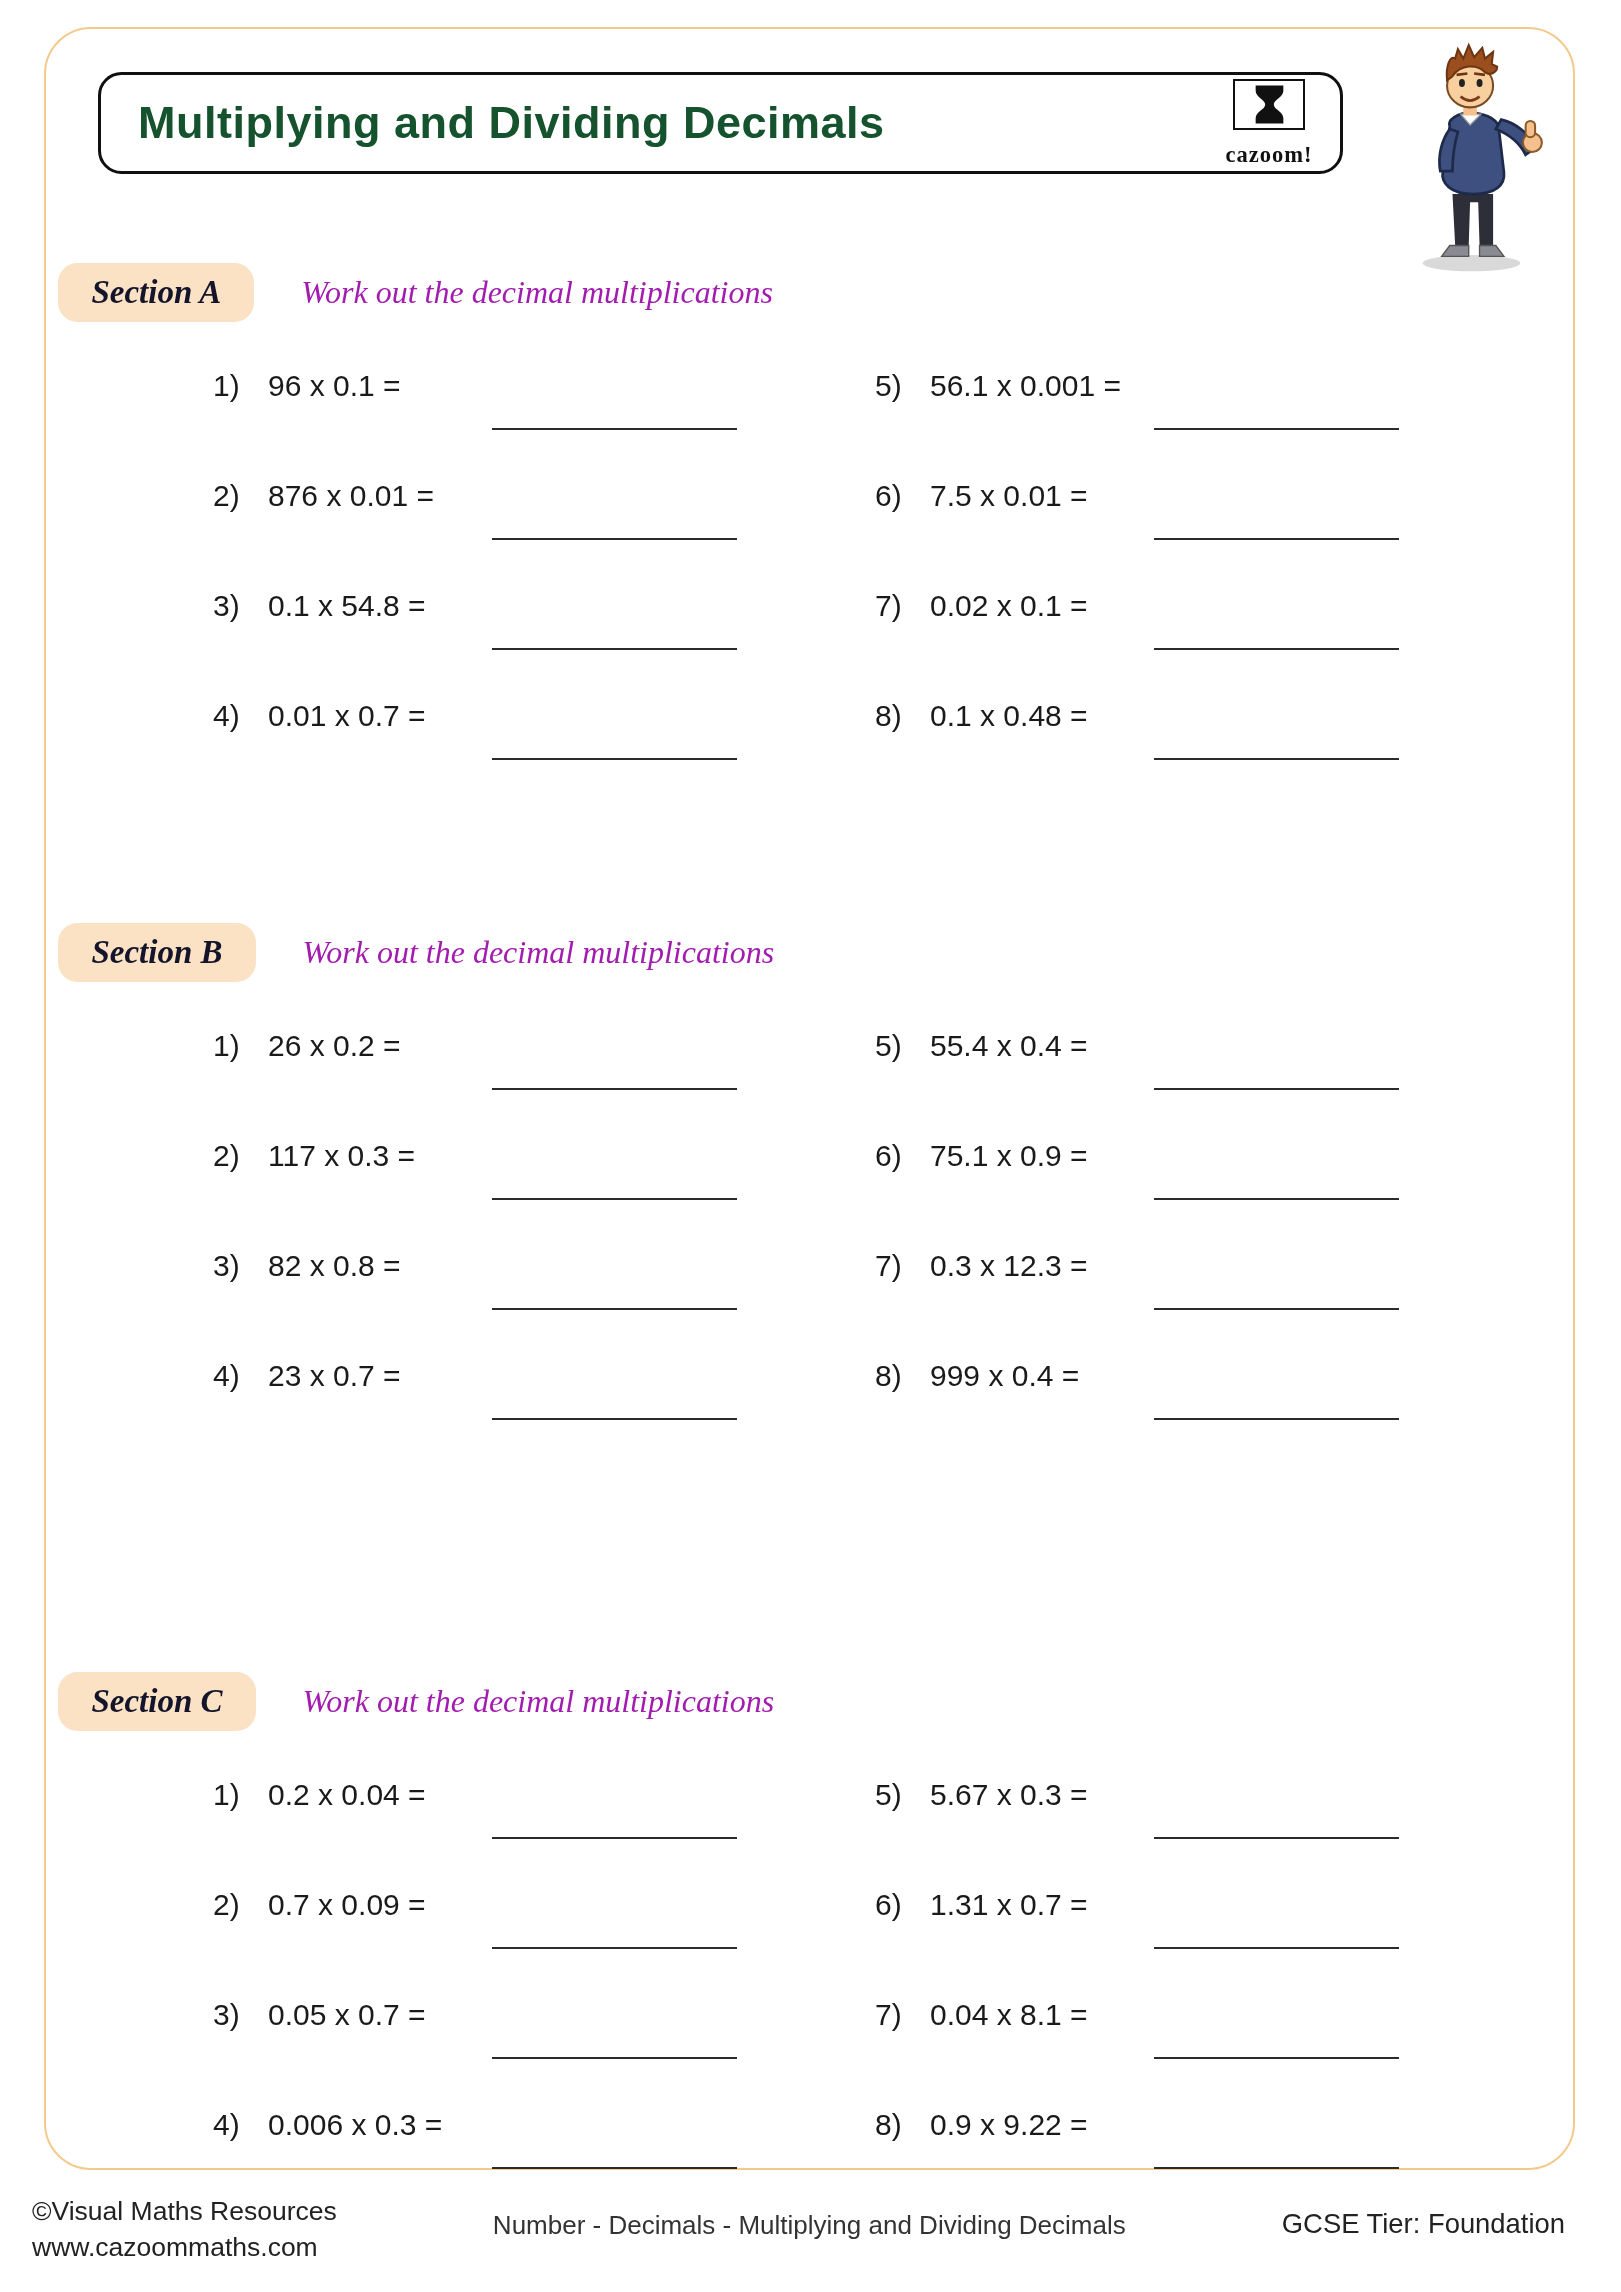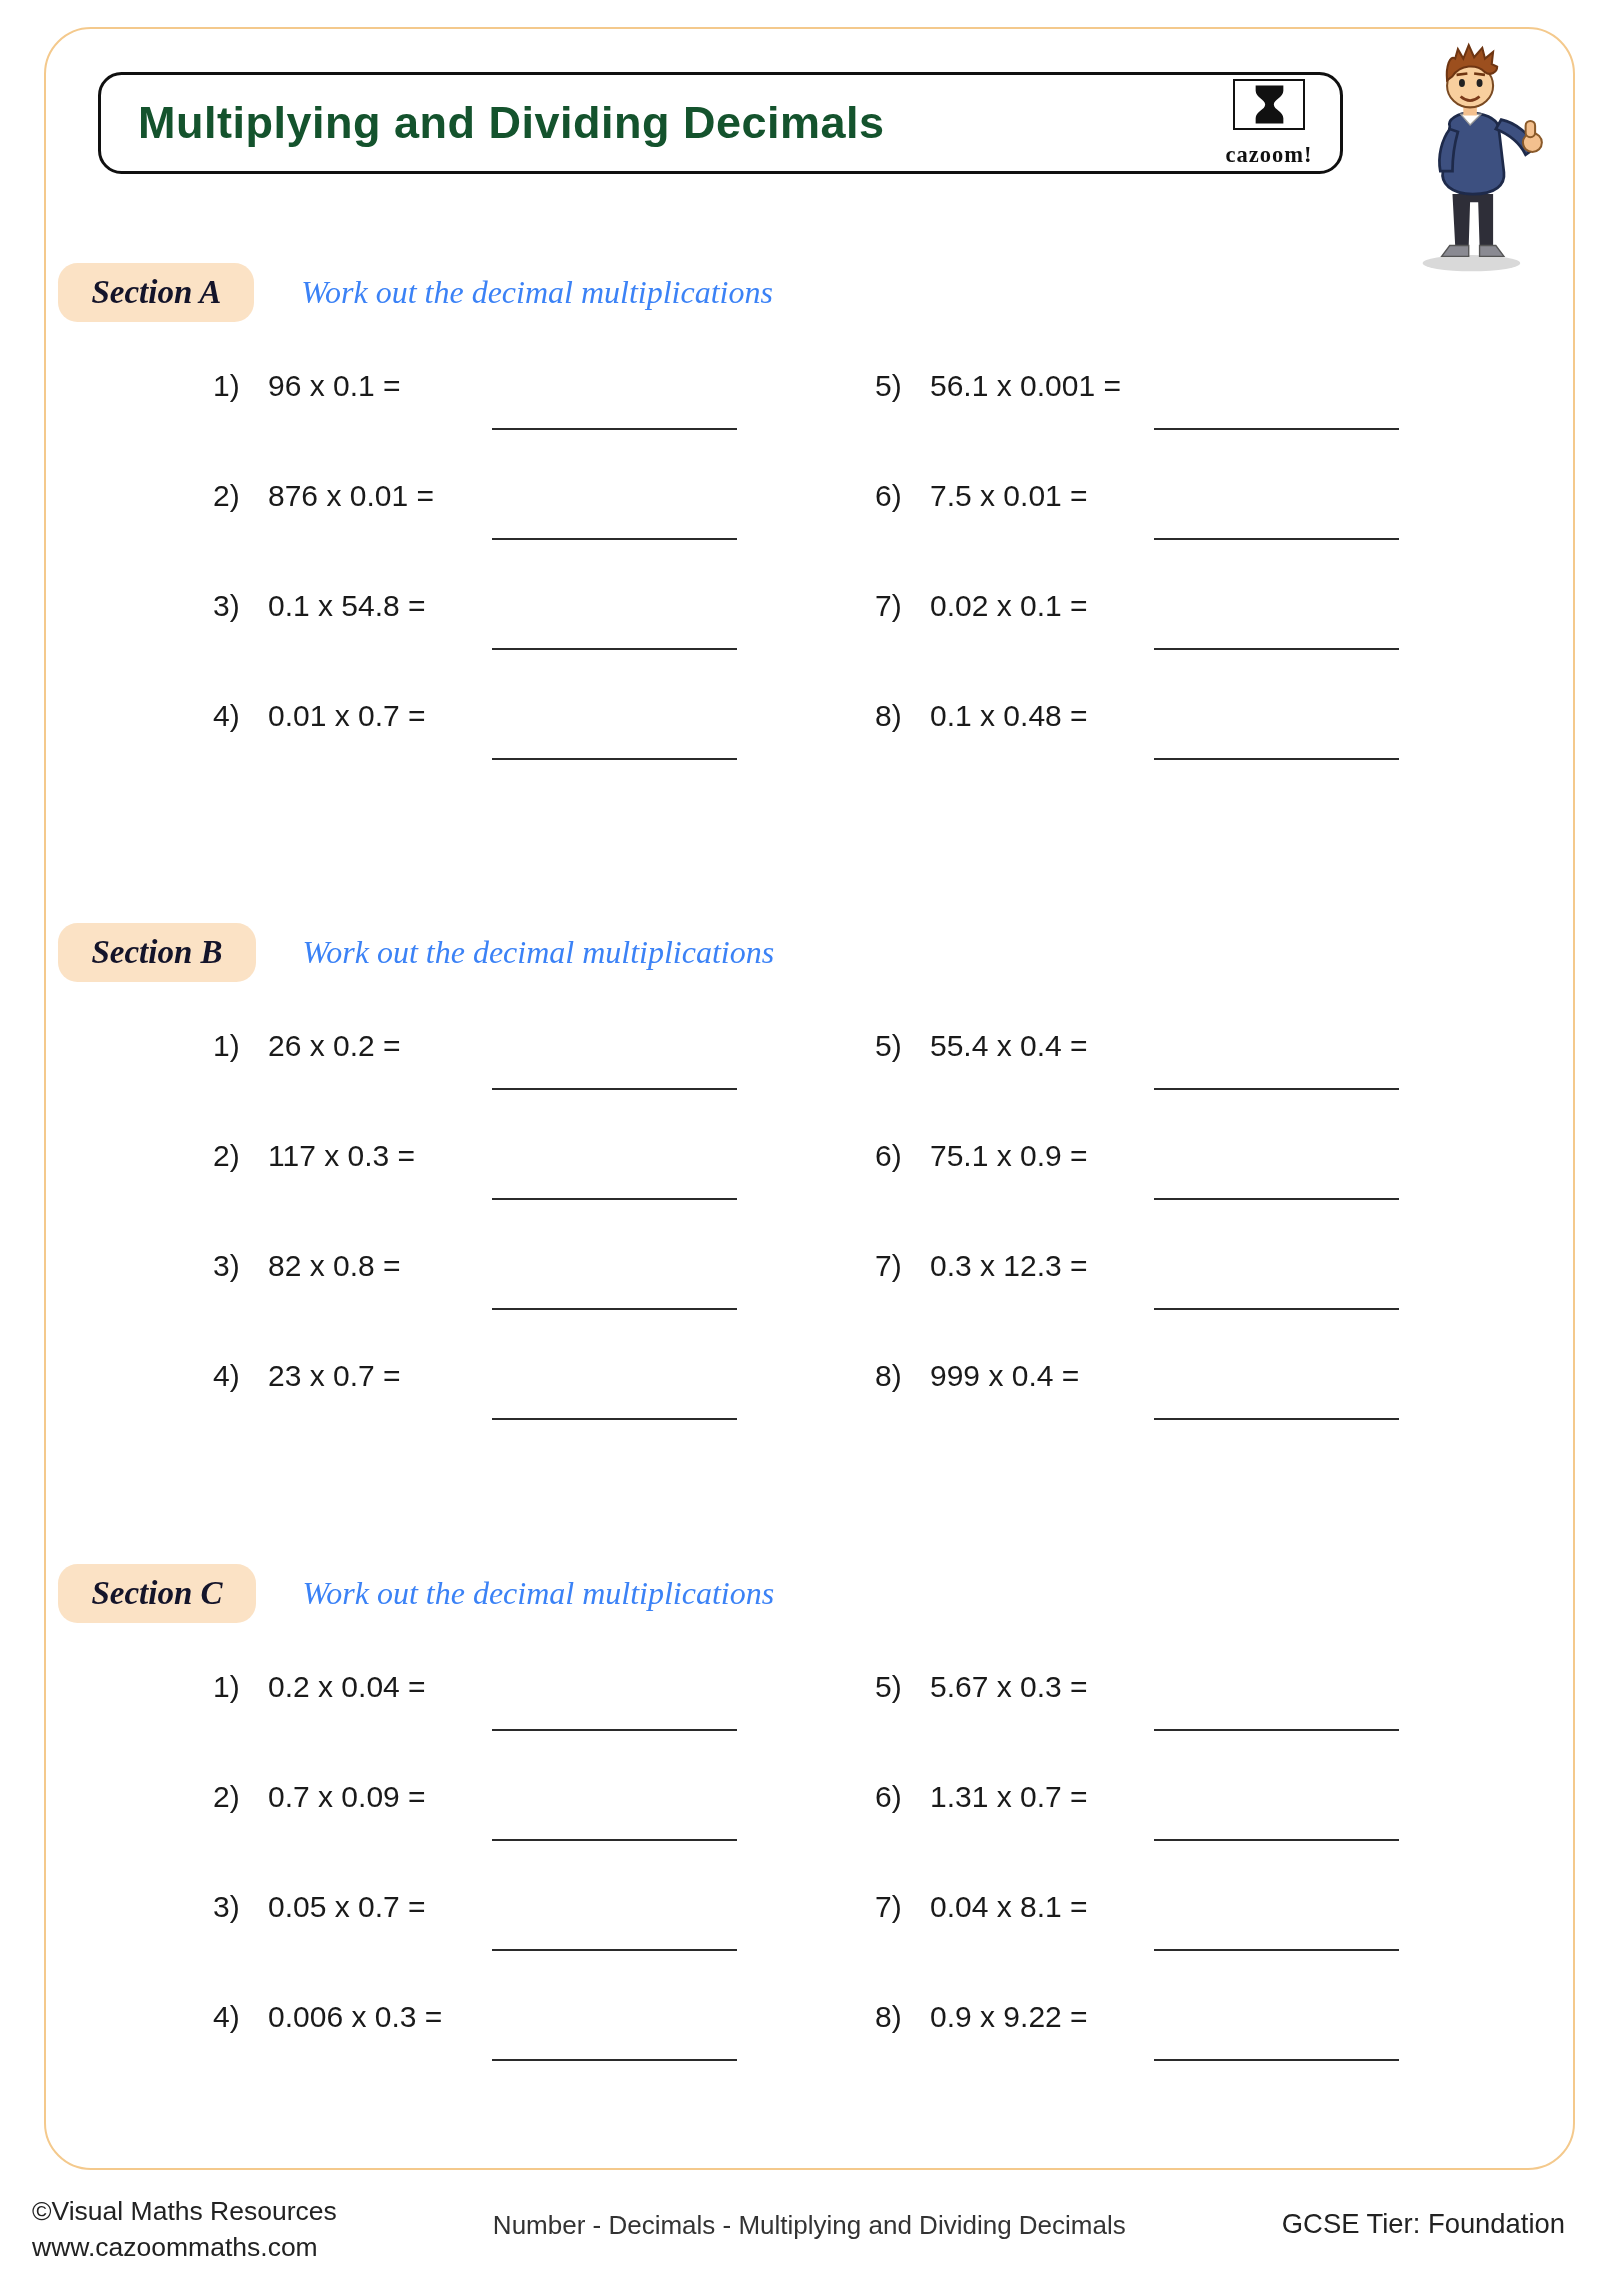--- a/index.html
+++ b/index.html
@@ -22,30 +22,30 @@
     font-size:45px; font-weight:bold; color:#14532d; letter-spacing:0.5px;
   }
   .logo { display:flex; flex-direction:column; align-items:center; margin-right:5.9px; }
   .logo-icon-box { border:2.9px solid #111; background:#fff; padding:1px 7.8px; line-height:0; }
   .logo-text { font-family:"Liberation Serif", serif; font-weight:bold; font-size:22.5px; color:#111; margin-top:12px; letter-spacing:1px; }
   .mascot { position:absolute; right:71px; top:41px; width:149px; height:233px; z-index:4; }
   
   .section { position:absolute; left:76px; width:1451px; }
   .sec-a { top:263px; }
   .sec-b { top:923px; }
-  .sec-c { top:1564px; }
+  .sec-c { top:1672px; }
   .sec-head { display:flex; align-items:center; }
   .sec-label {
     background:#fbe2c5; border-radius:19.6px; padding:10.8px 33px;
     font-family:"Liberation Serif", serif; font-style:italic; font-weight:bold;
     font-size:33px; color:#14142a; margin-left:-17.6px;
   }
   .sec-instruction {
     font-family:"Liberation Serif", serif; font-style:italic;
-    font-size:32px; color:#3b82f6; margin-left:47px;
+    font-size:32px; color:#a21caf; margin-left:47px;
   }
   .problems {
     margin-top:47px; margin-left:137px;
     display:grid; grid-auto-flow:column;
     grid-template-rows:repeat(4, 110px);
     grid-template-columns:662px 662px;
   }
   .problem { box-sizing:border-box; }
   .expr { font-size:30px; color:#1a1a1a; }
   .pnum { display:inline-block; width:55px; }

